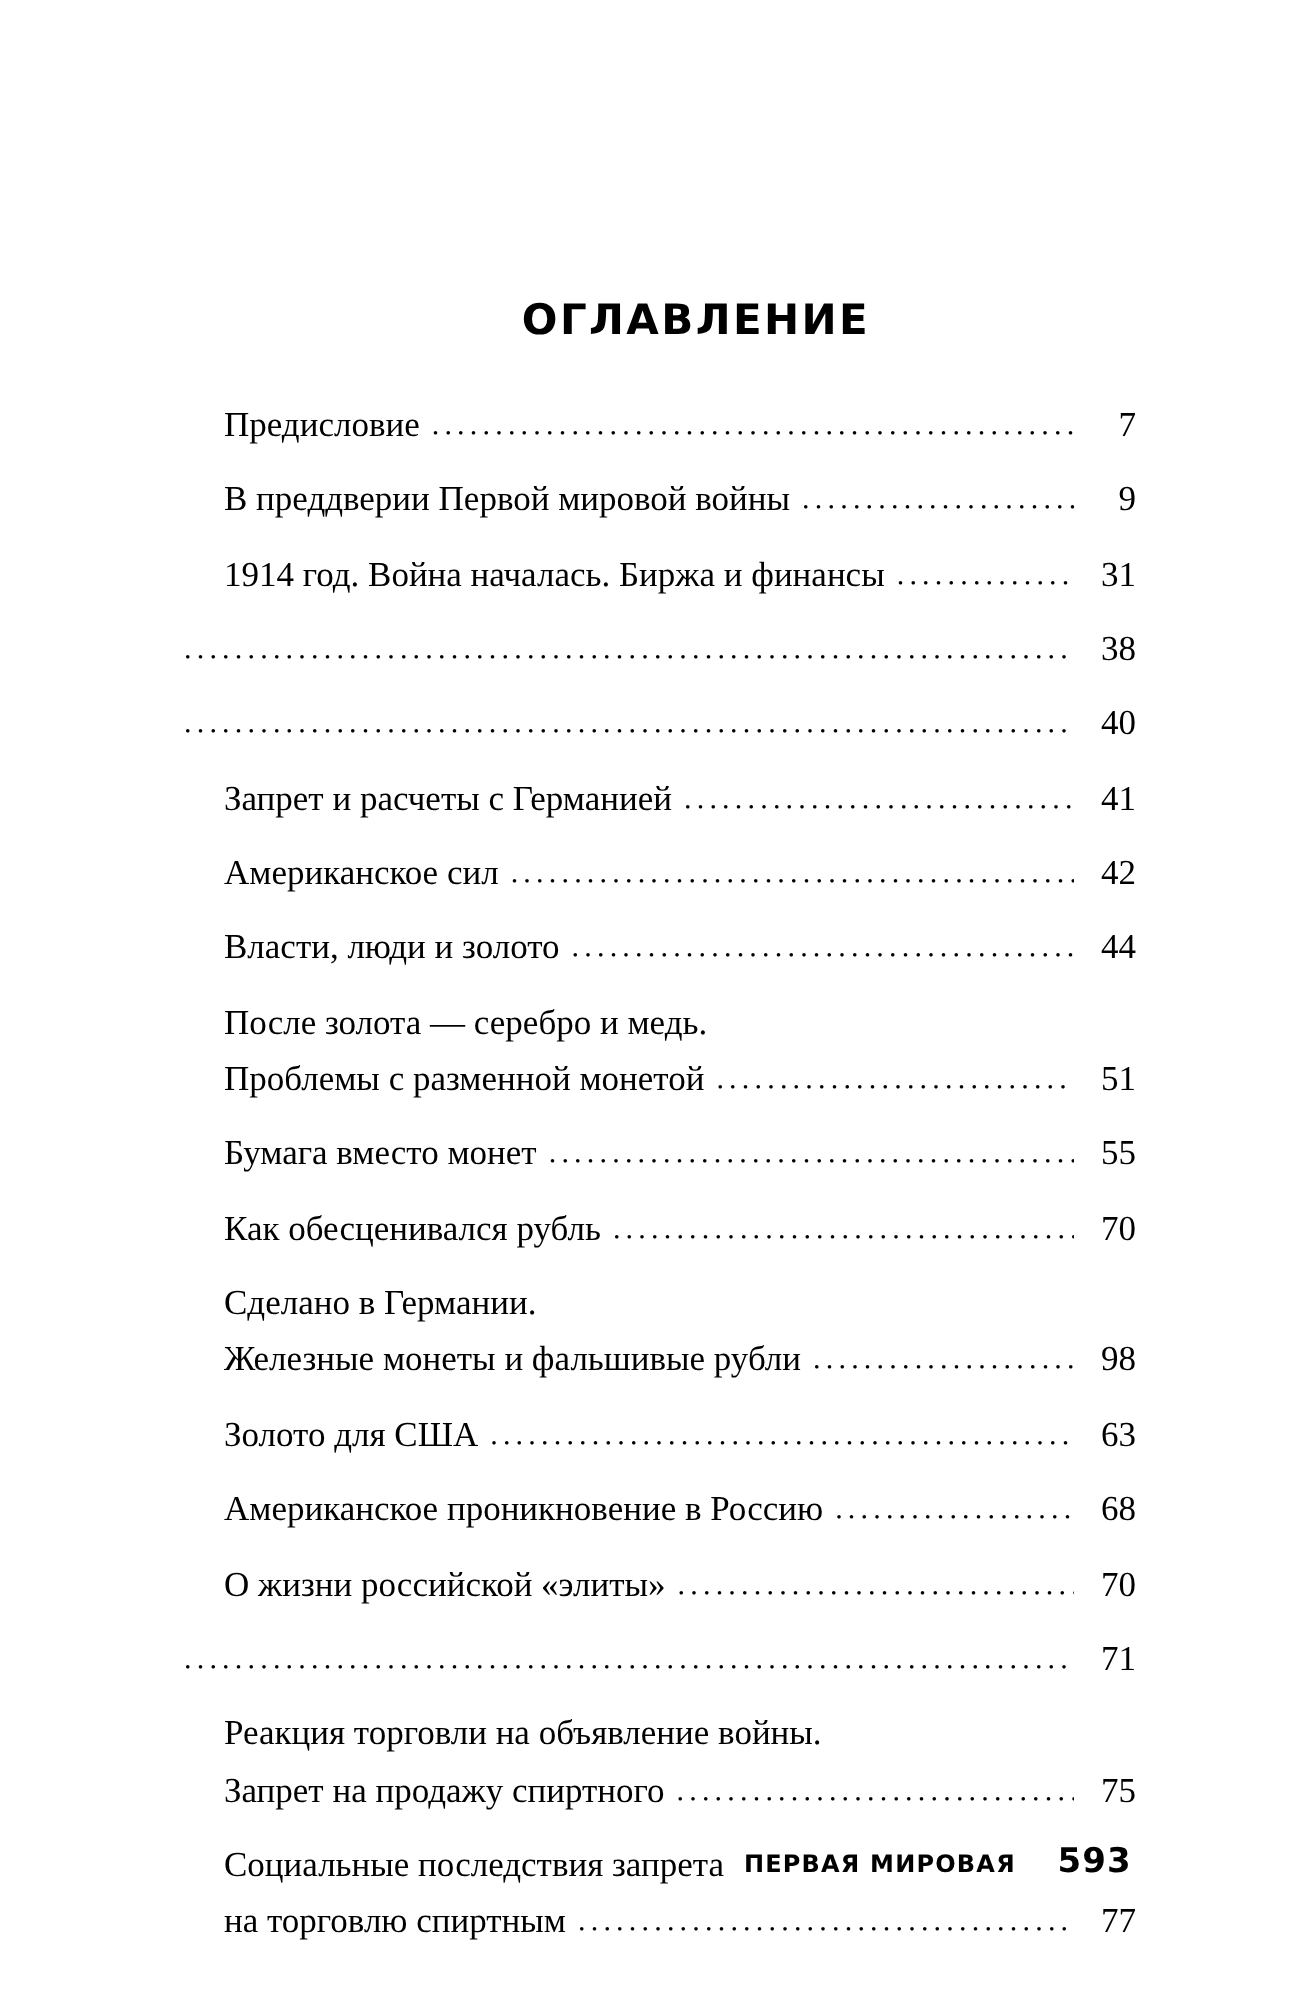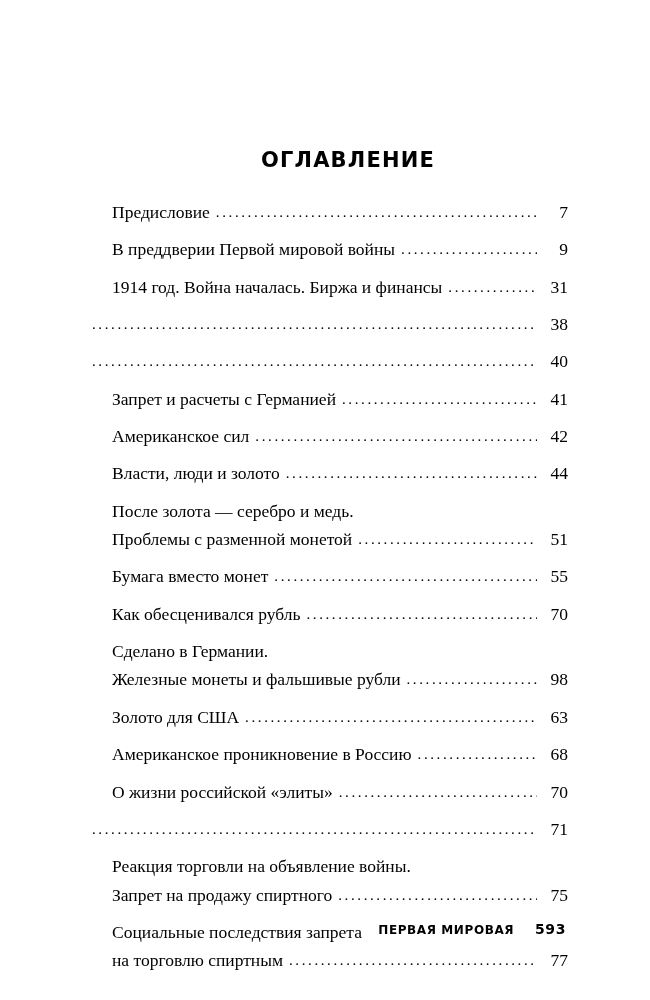--- a/index.html
+++ b/index.html
@@ -78,21 +78,21 @@
     text-align: right;
     padding-right: 84px;
     box-sizing: border-box;
     font-family: "DejaVu Sans", sans-serif;
     font-weight: bold;
     font-size: 12px;
     letter-spacing: 0.6px;
   }
   .footer .fnum {
     margin-left: 16px;
-    font-size: 14px;
+    font-size: 17px;
   }
 </style>
 </head>
 <body>
 
 <div class="page">
 
   <div class="title">ОГЛАВЛЕНИЕ</div>
 
   <div class="toc">

